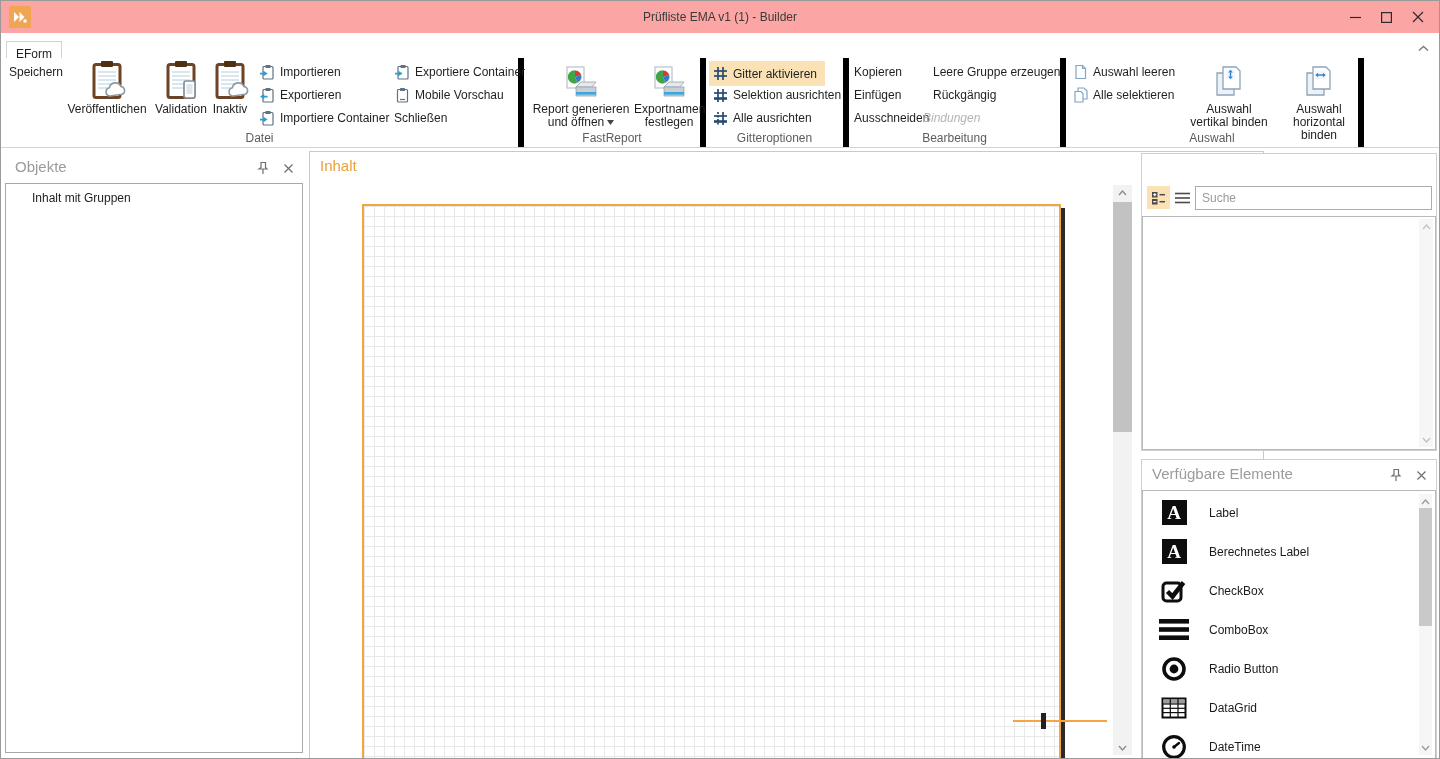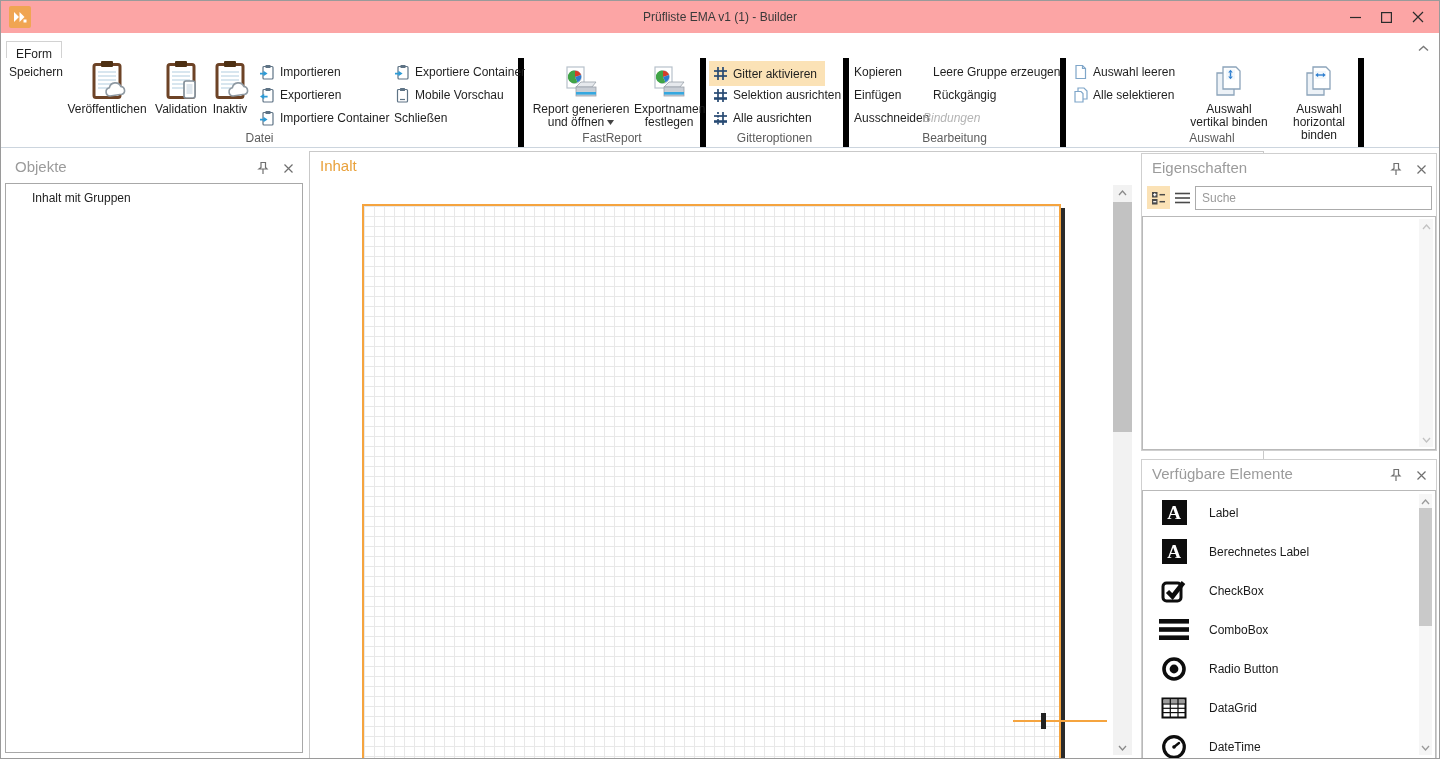--- a/index.html
+++ b/index.html
@@ -462,38 +462,20 @@
           <span class="arrow down">
             <svg width="9" height="6" viewBox="0 0 9 6">
                 <polyline points="1,1 4.5,5 8,1" fill="none" stroke="#8a8a8a" stroke-width="1.3"></polyline>
               </svg>
           </span>
         </div>
       </div>
     </div>
 
     <div class="panel" id="panel-eigenschaften">
-      <div class="panel-title">
-        <span class="t">Eigenschaften</span>
-        <span class="panel-btns">
-          <span class="pbtn">
-            <svg width="12" height="14" viewBox="0 0 12 14">
-                <g stroke="#6f6f6f" fill="none" stroke-width="1.2">
-                  <path d="M4 1.5h4.5v5L10 8H2l2-1.5z"></path>
-                  <line x1="6" y1="8" x2="6" y2="13"></line>
-                </g>
-              </svg>
-          </span>
-          <span class="pbtn">
-            <svg width="9" height="9" viewBox="0 0 9 9">
-                <path d="M0.5 0.5l8 8M8.5 0.5l-8 8" stroke="#6f6f6f" stroke-width="1.2"></path>
-              </svg>
-          </span>
-        </span>
-      </div>
       <div class="prop-toolbar">
         <span class="tool-btn selected" style="left:5px;">
           <svg width="15" height="15" viewBox="0 0 15 15">
             <g fill="#4a4a4a">
                 <rect x="1" y="2" width="5.5" height="5.5"></rect>
                 <rect x="1" y="9" width="5.5" height="5.5"></rect>
               </g>
             <g fill="#fff">
                 <rect x="2.2" y="4.1" width="3.1" height="1.2"></rect>
                 <rect x="3.15" y="3.15" width="1.2" height="3.1"></rect>

